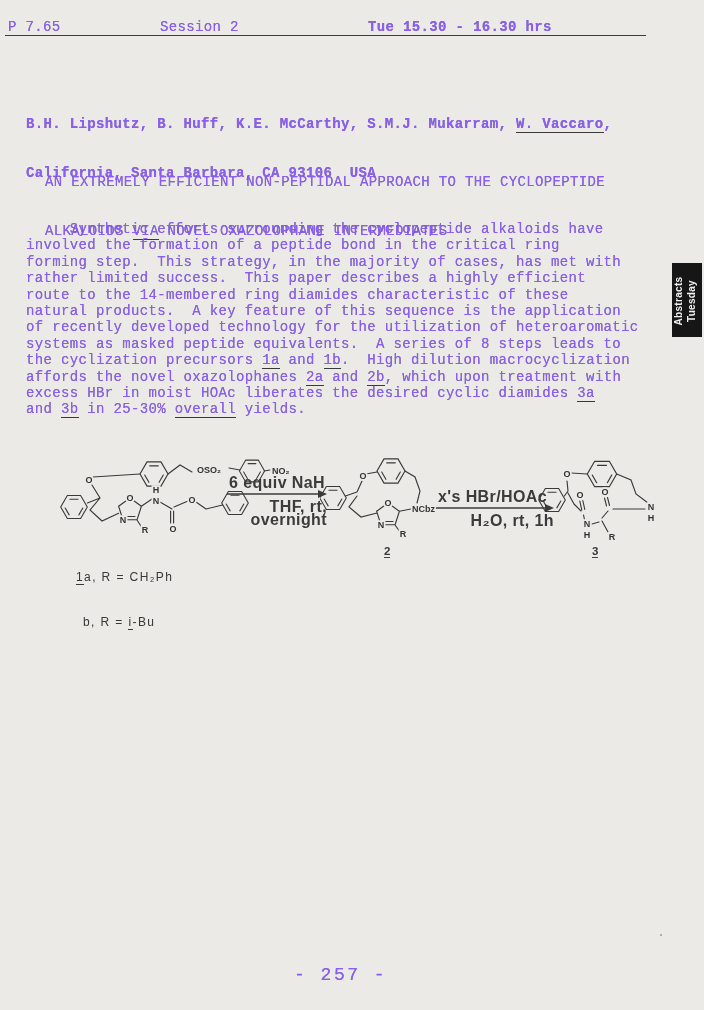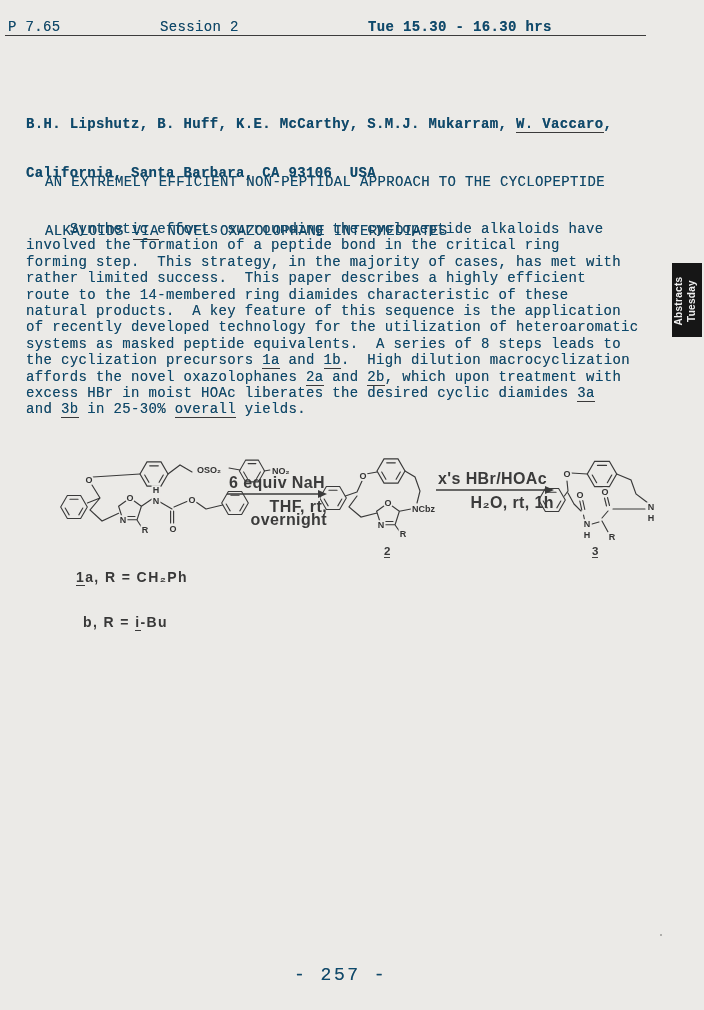--- a/index.html
+++ b/index.html
@@ -11,21 +11,21 @@
     font-family:"Liberation Mono", monospace;
     color:#262626;
   }
   
   .mono{
     font-family:"Liberation Mono", monospace;
     font-size:14px;
     letter-spacing:0.35px;
     line-height:16.4px;
     white-space:pre;
-    color:#0c4a6e;
+    color:#8b5cf6;
     text-shadow:0 0 0.5px rgba(45,45,45,0.55);
   }
   .u{border-bottom:1px solid #3a3a3a;}
   
   .hdr-item{position:absolute;top:19px;}
   .hdr-rule{position:absolute;top:35px;left:5px;width:641px;border-top:1.4px solid #3c3c3c;}
   
   .authors{position:absolute;left:26px;top:83px;font-weight:bold;}
   .title{position:absolute;left:26px;top:141px;margin-left:19px;}
   .abstract{position:absolute;left:26px;top:221px;}
@@ -46,21 +46,21 @@
     color:#3b3b3b;line-height:11px;
   }
   .step .above{margin:0 0 1px 2px;}
   .step .below{margin:2px 0 0 2px;text-align:right;}
   .step svg{display:block;}
   .step line{stroke:#3b3b3b;stroke-width:1.5;}
   .step polygon{fill:#3b3b3b;}
   .cpd-caption{
     position:absolute;
     font-family:"Liberation Sans", sans-serif;
-    font-weight:bold;font-size:14px;letter-spacing:1.4px;
+    font-weight:normal;font-size:12px;letter-spacing:1.4px;
     color:#383838;line-height:15px;white-space:pre;
   }
   .cpd-num{
     position:absolute;
     font-family:"Liberation Sans", sans-serif;
     font-weight:bold;font-size:11.5px;color:#383838;
     border-bottom:1.3px solid #444;padding-bottom:0px;
   }
   
   .tab{position:absolute;left:672px;top:263px;width:30px;height:74px;background:#161616;}
@@ -161,21 +161,21 @@
              M37 48 29 59 41 69 57 65"></path>
     <text class="atom" x="43" y="31">O</text>
     <text class="atom" x="68" y="58">O</text>
     <text class="atom" x="61" y="80">N</text>
     <text class="atom" x="83" y="89">R</text>
     <text class="atom start" x="92" y="64">NCbz</text>
   </svg>
 
   <div class="cpd-num" style="left:384px;top:545px;">2</div>
 
-  <div class="step" style="left:436px;top:473px;width:118px;">
+  <div class="step" style="left:436px;top:491px;width:118px;">
     <div class="above">x's HBr/HOAc</div>
     <svg width="118" height="10">
       <line x1="0" y1="5" x2="110" y2="5"></line>
         <polygon points="109,1 118,5 109,9"></polygon>
     </svg>
     <div class="below">H₂O, rt, 1h</div>
   </div>
 
   <svg class="struct" style="left:535px;top:448px;" width="160" height="115" viewBox="0 0 160 115">
     <use href="#bz" xlink:href="#bz" transform="translate(17,52) scale(0.95)"></use>

